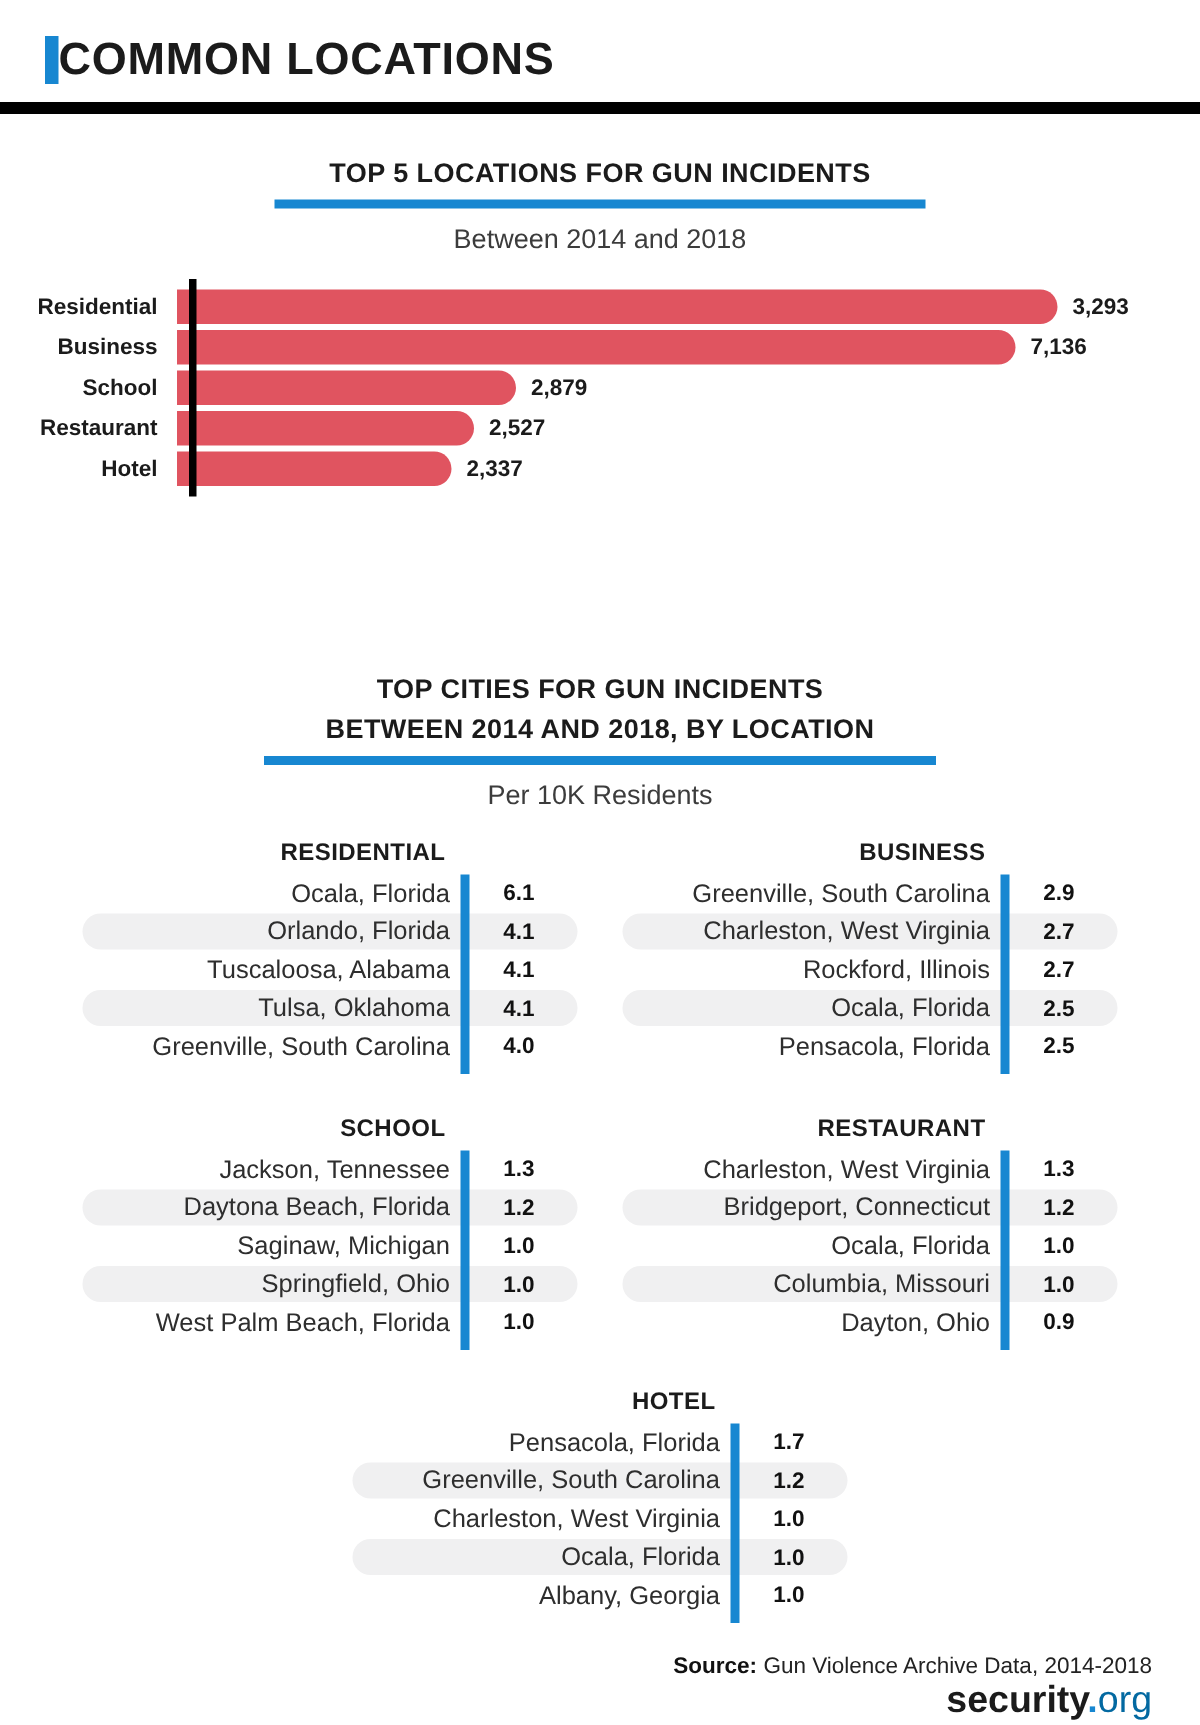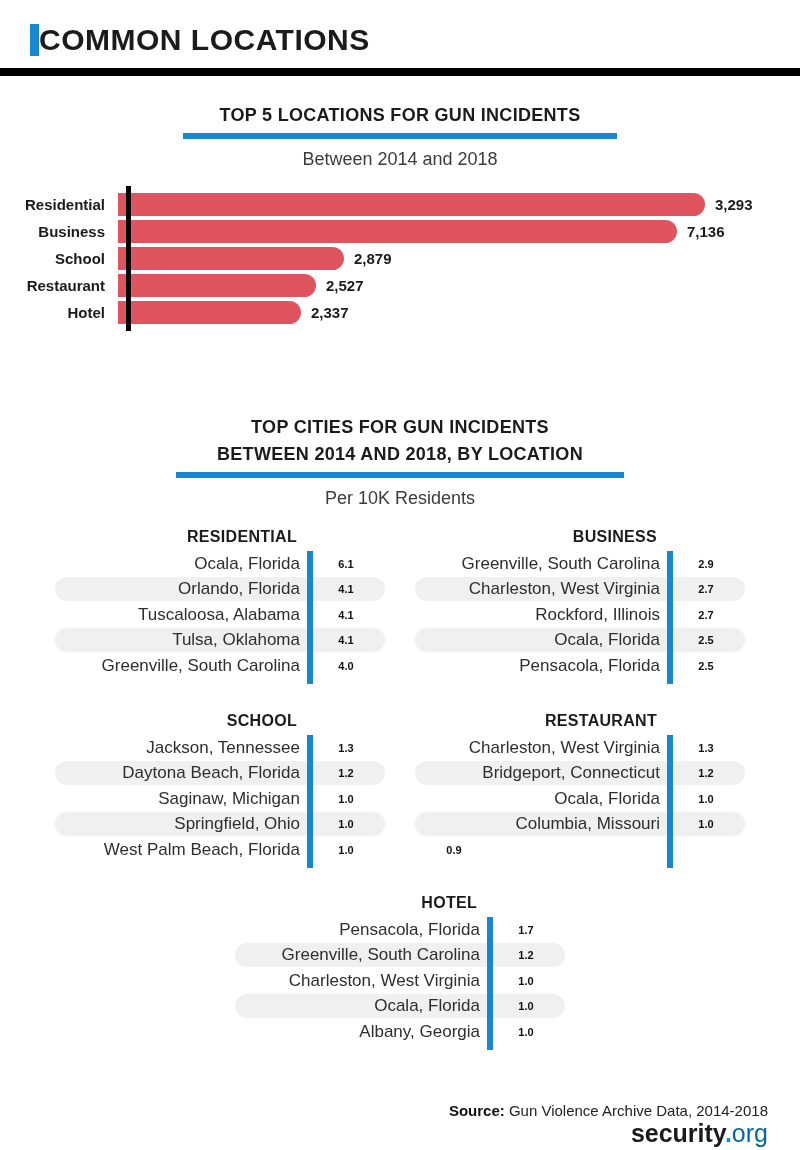--- a/index.html
+++ b/index.html
@@ -25,31 +25,31 @@
   .underline{height:6px;background:var(--blue);margin:4px auto 0;}
   .subtitle{font-size:18px;color:#3c3c3c;margin:10px 0 0;line-height:21px;}
   
   .chart{position:relative;margin-top:21px;}
   .axis{position:absolute;left:126px;top:-5px;width:5px;height:145px;background:#000;}
   .bar-row{display:flex;align-items:center;height:27px;}
   .bar-label{width:118px;text-align:right;font-weight:bold;font-size:15px;padding-right:13px;white-space:nowrap;}
   .bar{height:23px;border-radius:0 11.5px 11.5px 0;background:var(--red);}
   .bar-value{margin-left:10px;font-weight:bold;font-size:15px;}
   
-  .tables-sec{margin-top:88px;}
+  .tables-sec{margin-top:120px;}
   .tables-grid{display:flex;justify-content:space-between;width:690px;margin:14px auto 0;}
   .tables-grid.second{margin-top:28px;}
   .tables-center{width:330px;margin:26px auto 0;}
   .ctable{width:330px;position:relative;text-align:left;}
   .ctable-header{width:252px;height:27px;line-height:27px;text-align:right;padding-right:10px;
     font-size:16px;font-weight:bold;letter-spacing:.3px;}
   .trow{display:flex;align-items:center;height:24px;margin:1.5px 0;border-radius:12px;}
   .trow.alt{background:var(--gray);}
   .tname{width:252px;padding-right:7px;text-align:right;font-size:17px;color:#2e2e2e;white-space:nowrap;}
-  .tval{width:78px;text-align:center;font-size:11px;font-weight:bold;color:#111;}
+  .tval{width:78px;text-align:center;font-size:15px;font-weight:bold;color:#111;}
   .tline{position:absolute;left:252px;top:27.5px;width:6px;height:133px;background:var(--blue);}
   
   .footer{position:absolute;left:30px;right:32px;top:1102px;display:flex;
     justify-content:space-between;align-items:flex-end;flex-direction:column;}
   .source{font-size:15px;color:#222;margin:0;}
   .source b{color:#111;}
   .brand{font-size:25px;line-height:28px;}
   .brand .b-name{font-weight:bold;color:#1b1b1b;}
   .brand .b-dot{font-weight:bold;color:var(--blue);}
   .brand .b-tld{font-weight:normal;color:#0369a1;}
@@ -191,20 +191,21 @@
         </div>
         <div class="trow">
           <div class="tname">Ocala, Florida</div>
           <div class="tval">1.0</div>
         </div>
         <div class="trow alt">
           <div class="tname">Columbia, Missouri</div>
           <div class="tval">1.0</div>
         </div>
         <div class="trow">
+          <div class="tname">Dayton, Ohio</div>
           <div class="tval">0.9</div>
         </div>
         <div class="tline"></div>
       </div>
     </div>
   <div class="tables-center" id="tables-row-3">
       <div class="ctable">
         <div class="ctable-header">HOTEL</div>
         <div class="trow">
           <div class="tname">Pensacola, Florida</div>

